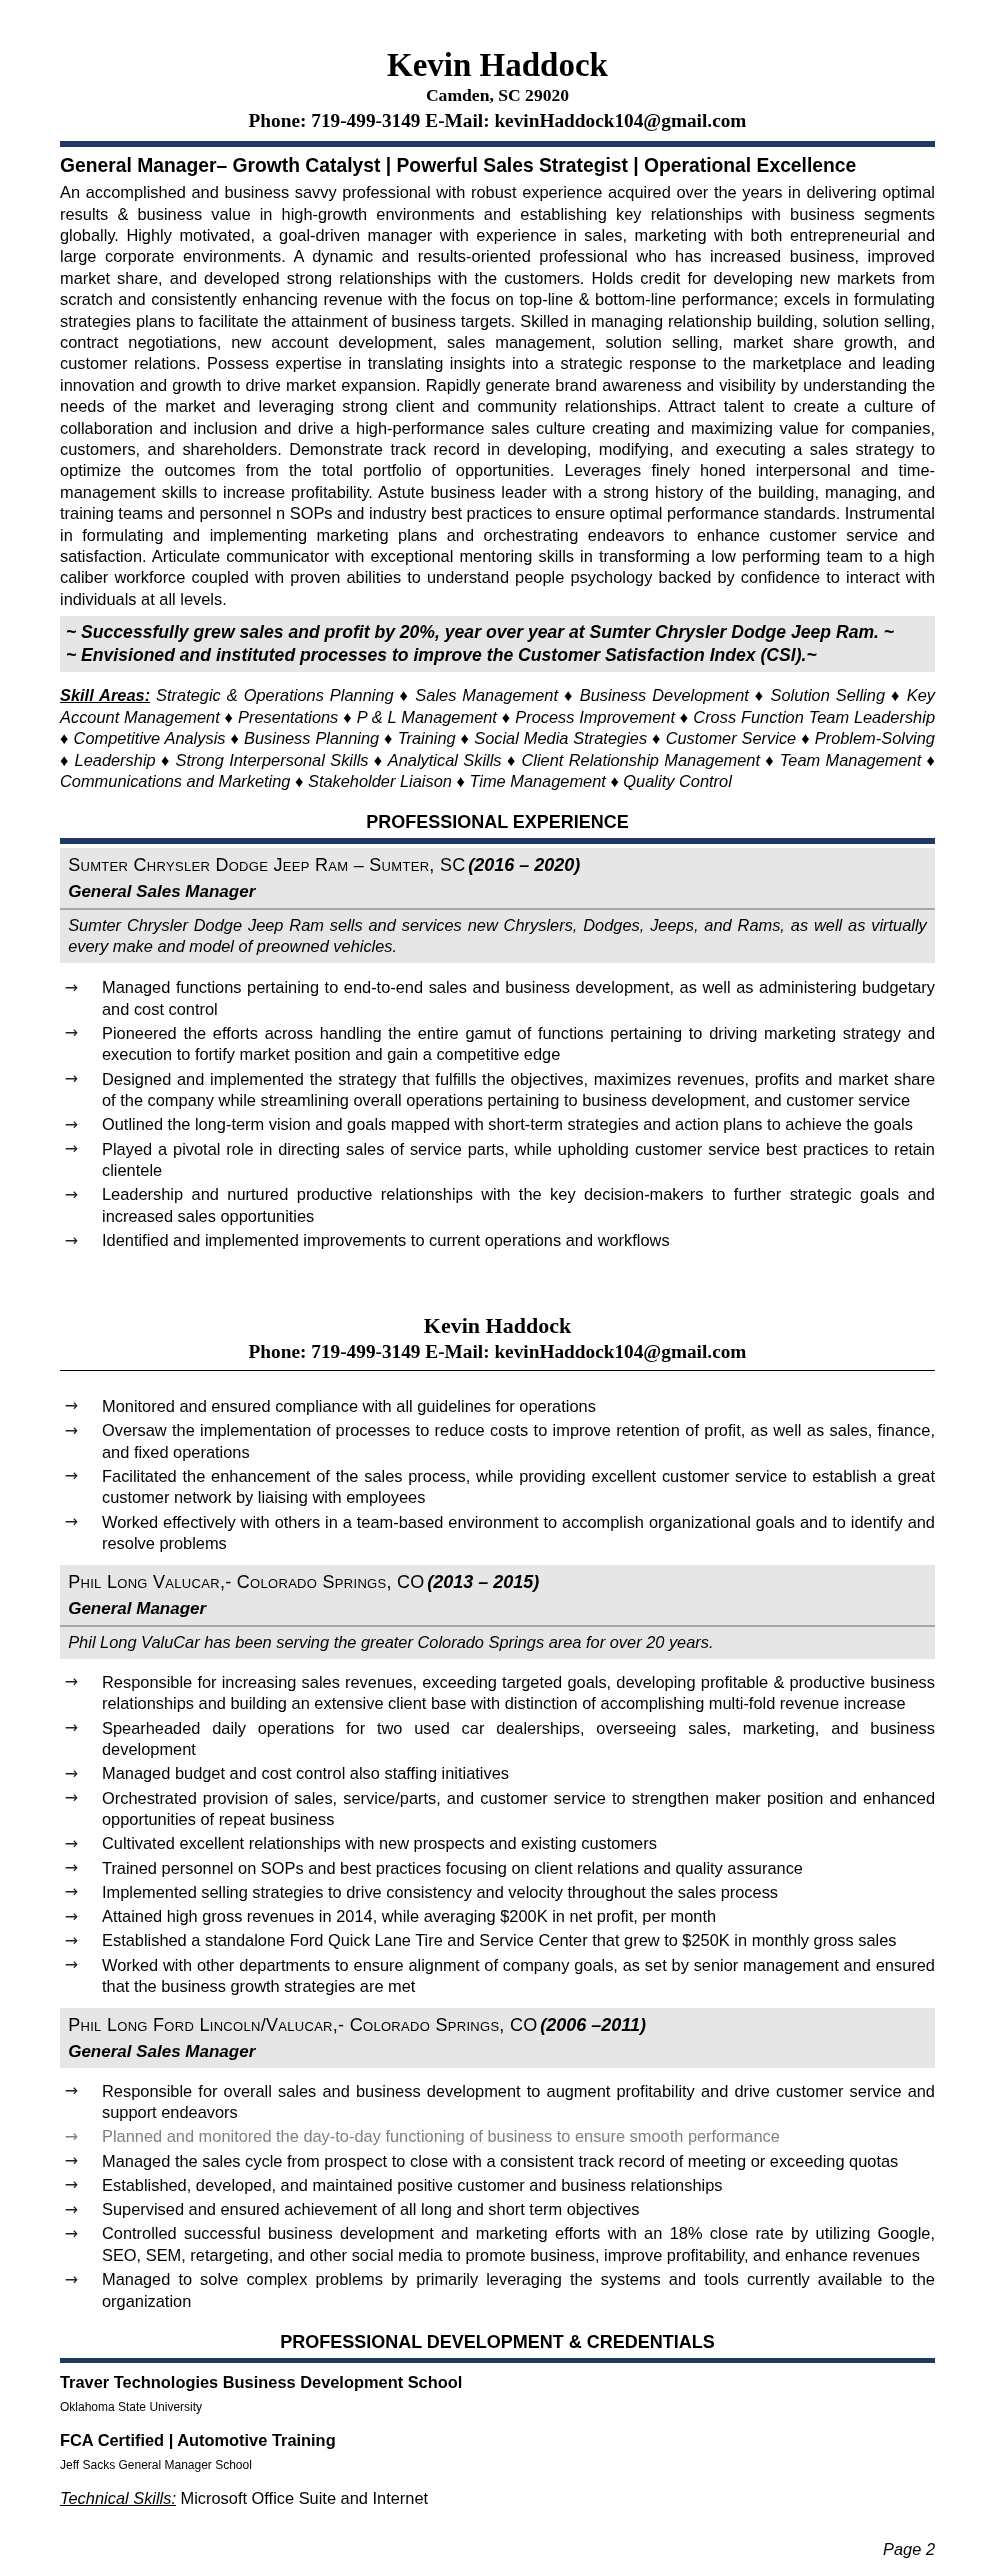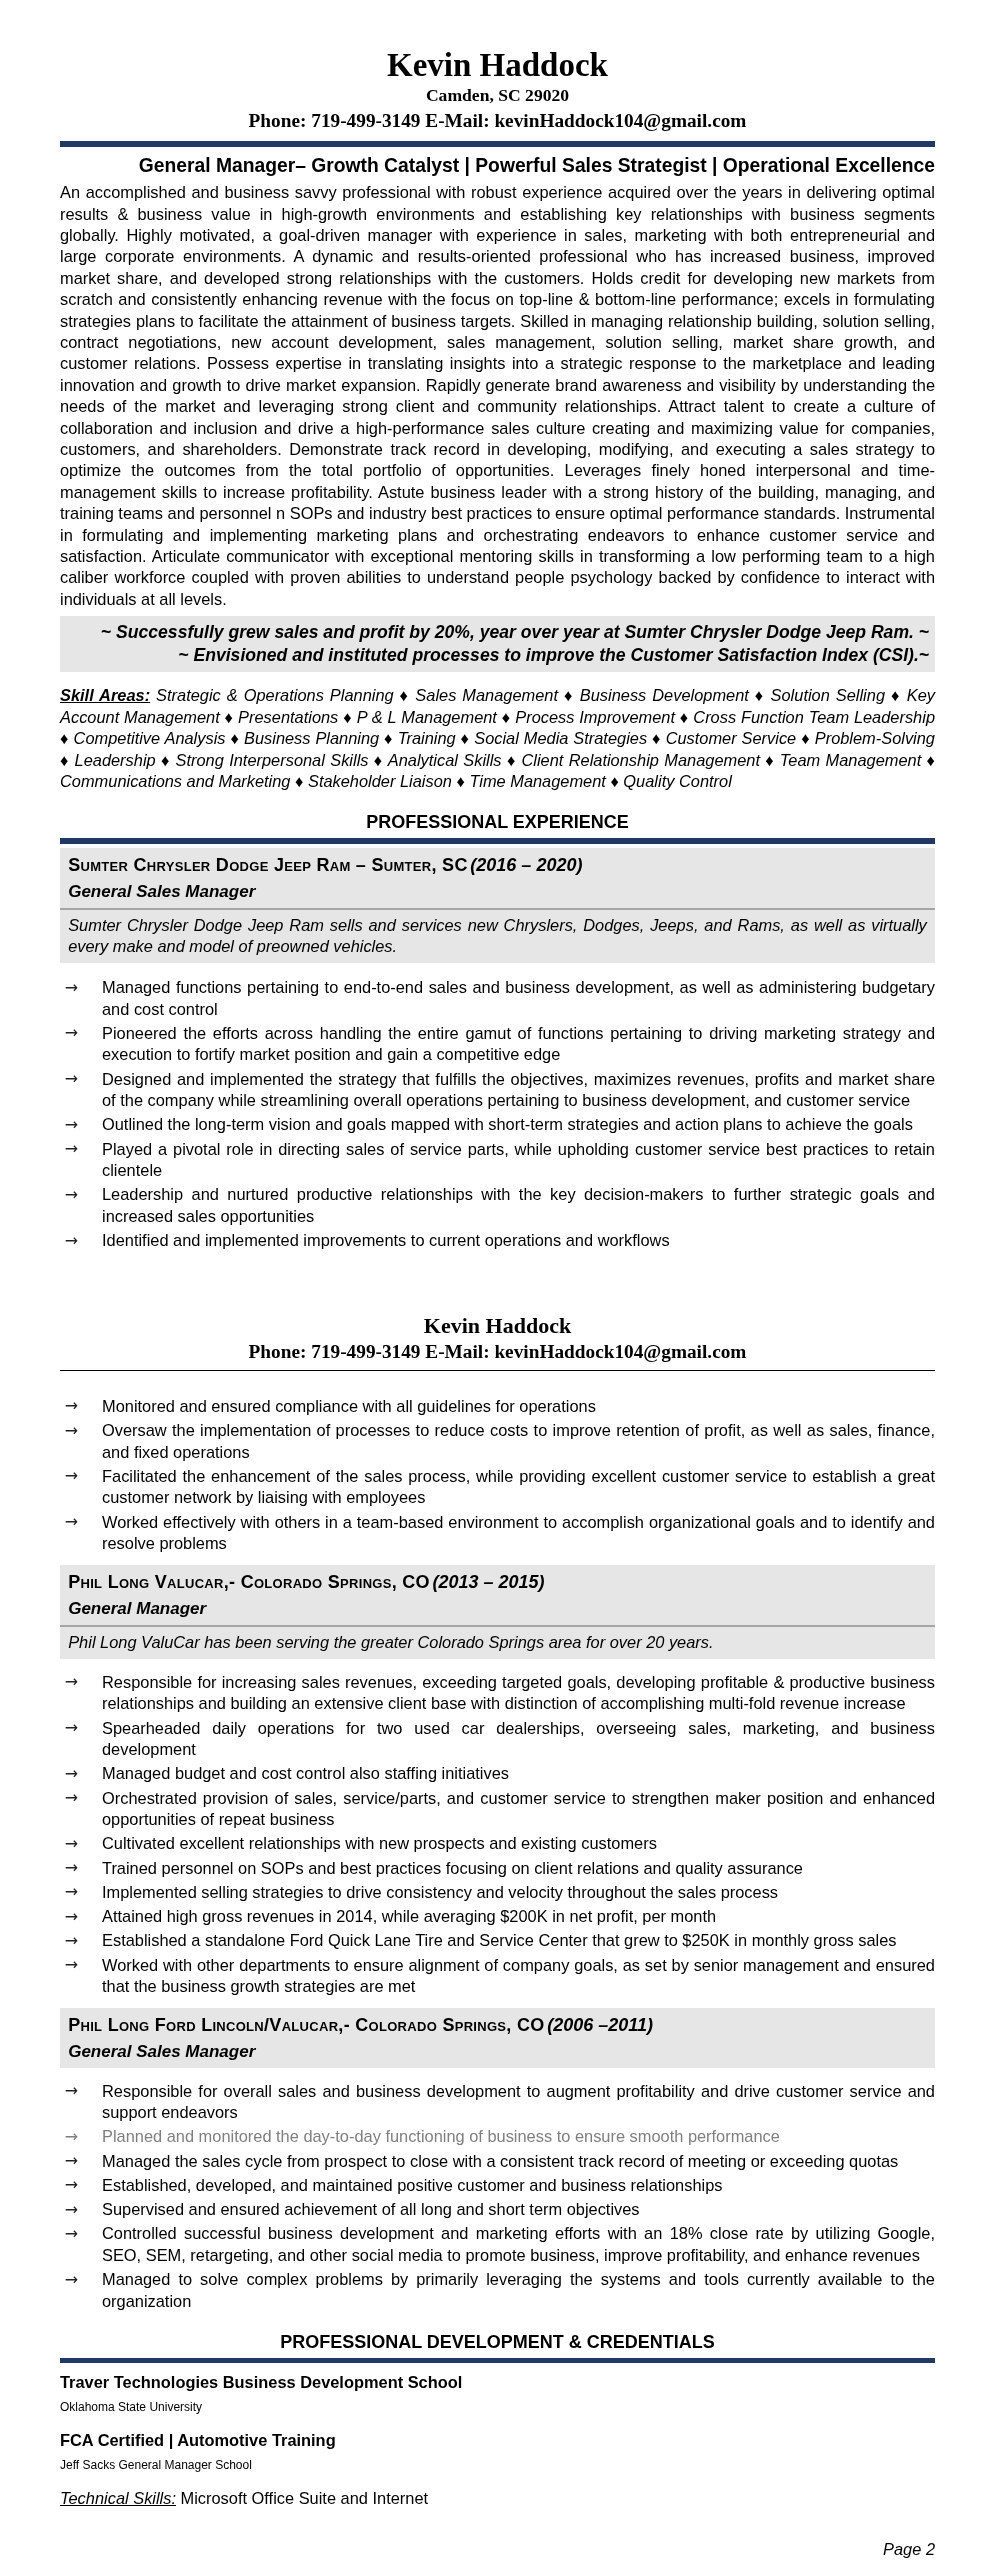--- a/index.html
+++ b/index.html
@@ -32,49 +32,49 @@
   .p1-addr{
     font-family:"Liberation Serif",serif;
     font-weight:bold;font-size:17.6px;line-height:23.4px;text-align:center;
   }
   .p1-contact{
     font-family:"Liberation Serif",serif;
     font-weight:bold;font-size:19.3px;line-height:27px;text-align:center;
   }
   .rule-navy{height:5.3px;background:var(--navy);margin-top:7px;}
   .headline{
-    margin-top:5.9px;font-weight:bold;font-size:19.3px;line-height:26px;text-align:right;
+    margin-top:5.9px;font-weight:bold;font-size:19.3px;line-height:26px;text-align:left;
   }
 
   
   .summary{
     margin-top:3.5px;font-size:16.4px;line-height:21.4px;text-align:justify;
   }
   .quote-box{
     margin-top:5.9px;background:var(--block_bg);padding:4.7px 5.9px;
   }
   .quote-line{
-    font-size:17.6px;font-weight:bold;font-style:italic;line-height:23.4px;text-align:right;
+    font-size:17.6px;font-weight:bold;font-style:italic;line-height:23.4px;text-align:left;
   }
   .skills{
     margin-top:13px;font-size:16.4px;line-height:21.4px;text-align:justify;font-style:italic;
   }
   .skills-label{
     font-weight:bold;text-decoration:underline;
   }
   .sec-head{
     margin-top:19px;font-weight:bold;font-size:18px;line-height:23.4px;text-align:center;
   }
   .sec-head + .rule-navy{margin-top:3.5px;}
 
   
   .job-block{margin-top:4.7px;background:var(--block_bg);}
   .job-head{padding:5.9px 8.2px;}
   .job-company{
-    font-weight:bold;font-size:18px;line-height:22px;font-variant:small-caps;letter-spacing:0.3px;
+    font-weight:normal;font-size:18px;line-height:22px;font-variant:small-caps;letter-spacing:0.3px;
   }
   .job-dates{font-weight:bold;font-style:italic;font-variant:normal;letter-spacing:0;}
   .job-sub{margin-top:4.7px;font-weight:bold;font-style:italic;font-size:17px;line-height:21px;}
   .job-sep{height:2.3px;background:var(--separator);}
   .job-desc{padding:4.7px 8.2px 5.9px;font-style:italic;font-size:16.4px;line-height:21.4px;text-align:justify;}
 
   
   .bullets{margin-top:14px;}
   .bullet{
     position:relative;padding-left:42px;margin-bottom:2.9px;

